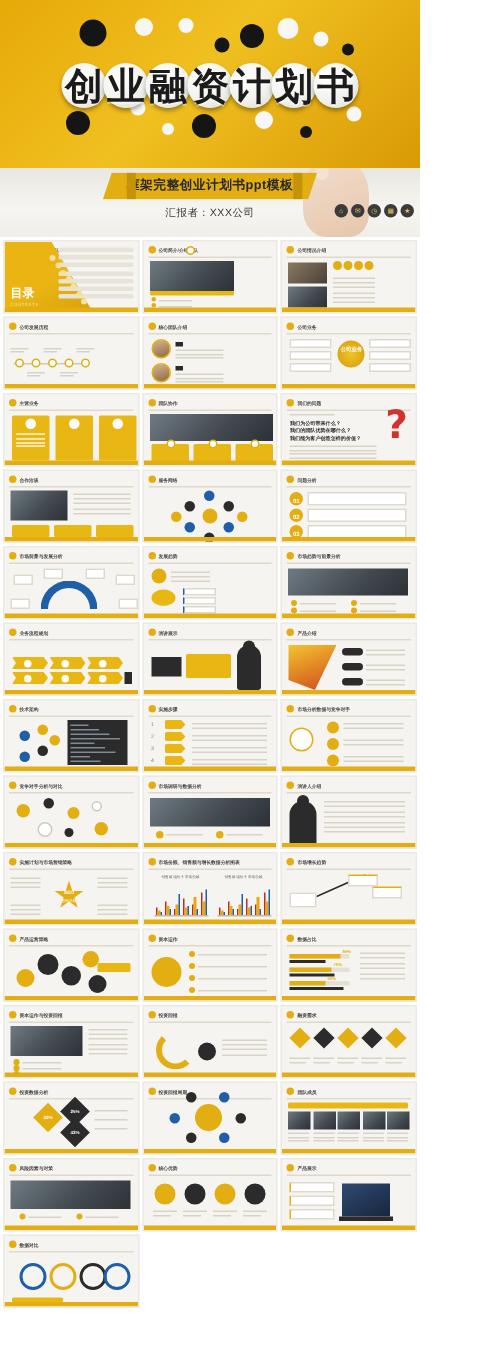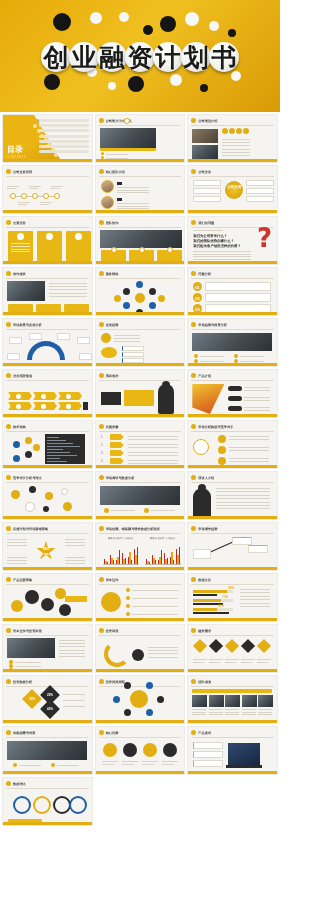--- a/index.html
+++ b/index.html
@@ -134,20 +134,32 @@
         </div>
         <div class="ch">
           <span>划</span>
         </div>
         <div class="ch">
           <span>书</span>
         </div>
       </div>
   </div>
 
+  <div class="subwrap">
+    <div class="hand"></div>
+    <div class="ribbon">框架完整创业计划书ppt模板</div>
+    <div class="author">汇报者：XXX公司</div>
+    <div class="icon-row" id="icon-row">
+        <i>⌂</i>
+        <i>✉</i>
+        <i>◷</i>
+        <i>▦</i>
+        <i>★</i>
+      </div>
+  </div>
 
   <div class="grid" id="slide-grid">
       <div class="slide">
         <div class="sh" style="">
           <div class="bullet" style=""></div>
           <div class="t" style="">公司简介/介绍团队</div>
         </div>
         <div class="rule" style=""></div>
         <div class="toc-wedge" style=""></div>
         <div class="toc-label" style="">目录</div>

